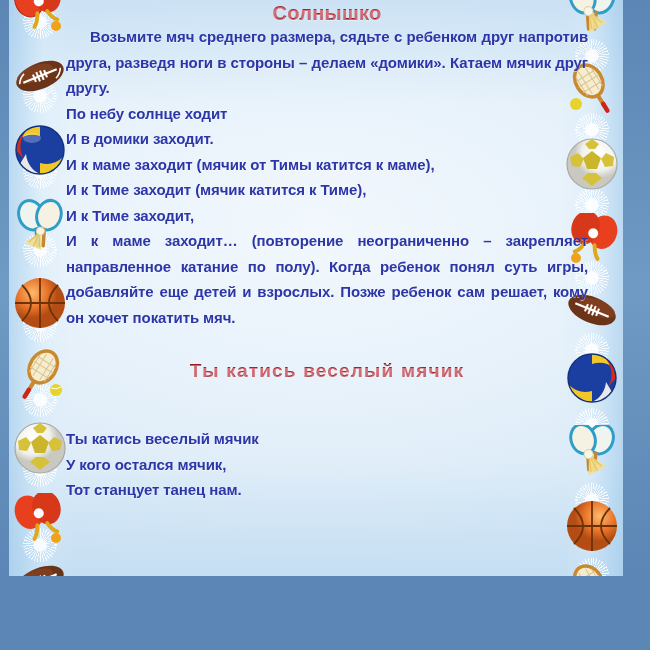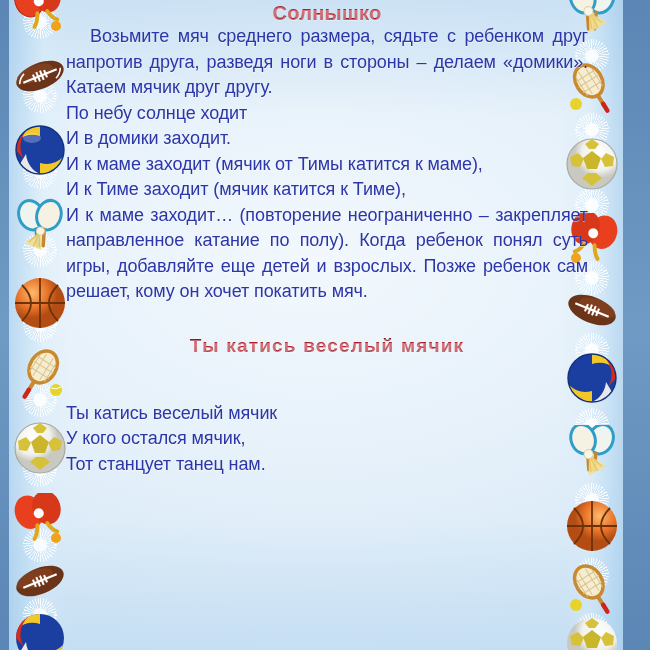--- a/index.html
+++ b/index.html
@@ -2,21 +2,21 @@
 <html><head>
 <meta charset="utf-8">
 <style>
   html,body{margin:0;padding:0;}
   body{
     width:650px;height:650px;overflow:hidden;
     font-family:"Liberation Sans","DejaVu Sans",sans-serif;
     background:#5b86b5;
   }
   .poster{
-    position:relative;width:650px;height:650px;overflow:hidden;
+    position:relative;width:650px;height:576px;overflow:hidden;
     background:linear-gradient(180deg,#5b86b5 0%,#6f9ac4 50%,#5b86b5 100%);
   }
   
   .sheet{
     position:absolute;left:9px;top:0;right:27px;bottom:0;
     background:
       radial-gradient(120% 70% at 50% 40%, #f2f8fd 0%, #e6f1fa 45%, #cfe4f5 100%);
   }
   .sheet:after{
     content:"";position:absolute;inset:0;
@@ -49,22 +49,22 @@
     margin:0;text-align:center;font-weight:bold;letter-spacing:.3px;
     color:#9e1621;
     background:linear-gradient(180deg,#6d0f18 0%,#c0242f 45%,#8d1019 100%);
     -webkit-background-clip:text;background-clip:text;color:transparent;
     text-shadow:0 1px 0 rgba(255,255,255,.35);
   }
   h1.title{font-size:20px;line-height:22px;padding-top:2px;}
   h2.title2{font-size:19px;line-height:22px;letter-spacing:1.2px;}
 
   p.para,p.line{
-    margin:0;color:#2c36a8;font-weight:normal;
-    font-size:18px;line-height:25.5px;
+    margin:0;color:#2c36a8;font-weight:bold;
+    font-size:15px;line-height:25.5px;
     text-shadow:0 1px 0 rgba(255,255,255,.5);
     letter-spacing:-0.1px;
   }
   p.para.first{text-indent:24px;}
   .spacer-md{height:22px;}
   .spacer-lg{height:30px;}
   .justify{text-align:justify;}
 </style>
 </head>
 <body>
@@ -434,20 +434,21 @@
   <div class="content">
 
     <h1 class="title">Солнышко</h1>
 
     <p class="para first justify">Возьмите  мяч  среднего  размера, сядьте с ребенком друг напротив друга, разведя ноги в стороны – делаем «домики». Катаем мячик друг другу.</p>
 
     <p class="line">По небу солнце ходит</p>
     <p class="line">И в домики заходит.</p>
     <p class="line">И к маме заходит (мячик от Тимы катится к маме),</p>
     <p class="line">И к Тиме заходит (мячик катится к Тиме),</p>
+    <p class="line">И к Тиме заходит,</p>
 
     <p class="para justify">И к маме заходит… (повторение неограниченно – закрепляет направленное катание по полу). Когда ребенок понял суть игры, добавляйте еще детей и взрослых. Позже ребенок сам решает, кому  он хочет покатить мяч.</p>
 
     <div class="spacer-lg"></div>
 
     <h2 class="title2">Ты катись веселый мячик</h2>
 
     <div class="spacer-md"></div>
 
 

